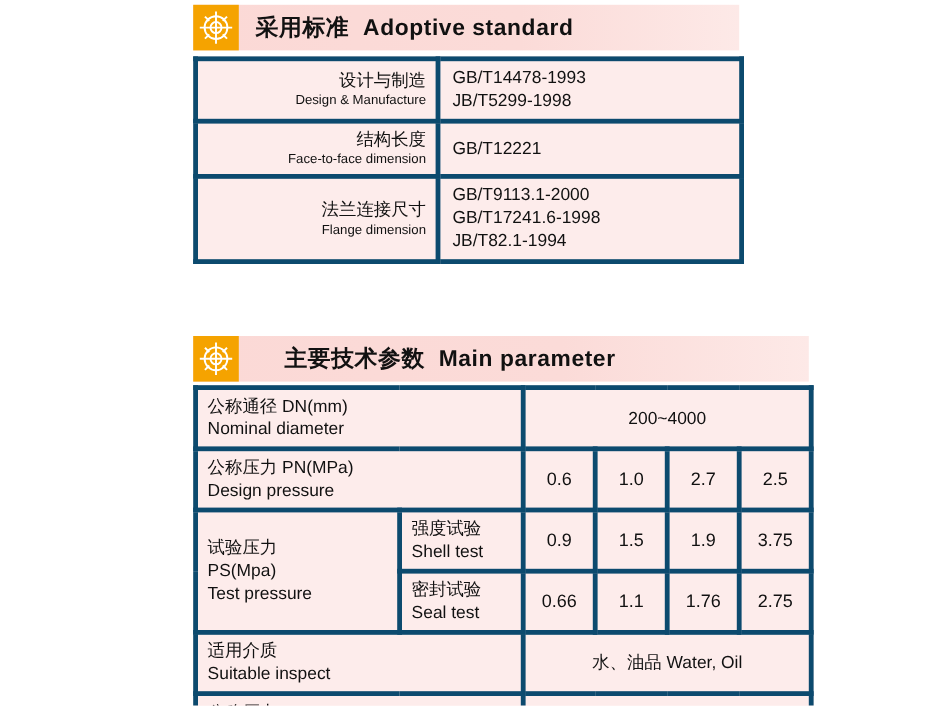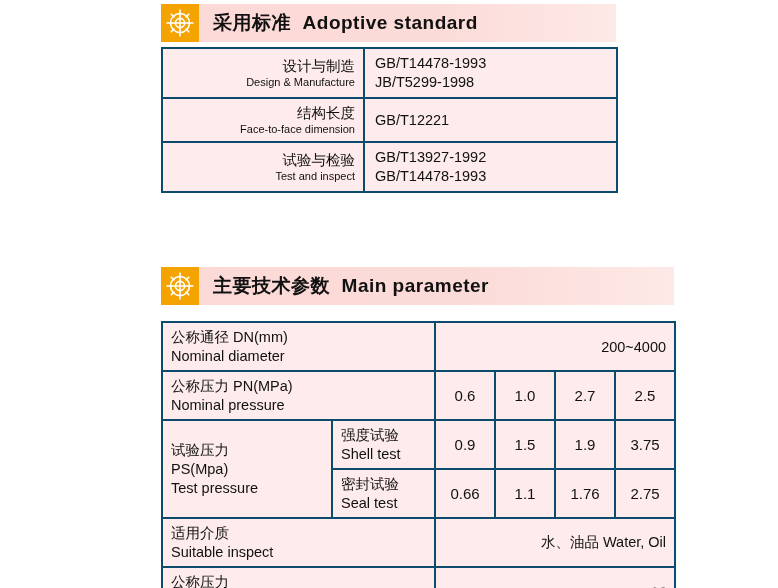--- a/index.html
+++ b/index.html
@@ -51,42 +51,42 @@
   }
 
   
   table {
     position: absolute;
     border-collapse: collapse;
     background: #fde9e7;
     table-layout: fixed;
   }
   table td {
-    border: 2px solid #0c4a6e;
+    border: 4px solid #0c4a6e;
     background: #fdeceb;
     font-size: 14.5px;
     color: #111;
     padding: 5px 8px;
     vertical-align: middle;
   }
   td.label {
     text-align: right;
     line-height: 1.28;
     white-space: nowrap;
   }
   td.label .cn { display: block; font-size: 14.5px; }
   td.label .en { display: block; font-size: 11px; }
   td.value {
     text-align: left;
     line-height: 1.3;
     white-space: pre-line;
     padding-left: 10px;
   }
   td.center {
-    text-align: right;
+    text-align: center;
   }
   td.label-c {
     text-align: left;
     line-height: 1.28;
     white-space: nowrap;
   }
   td.label-c .cn { display: block; }
   td.label-c .en { display: block; }
   .num { text-align: center; font-size: 15px; }
 </style>
@@ -131,30 +131,31 @@
       </tr>
       <tr>
         <td class="label">
           <span class="cn">结构长度</span>
           <span class="en">Face-to-face dimension</span>
         </td>
         <td class="value">GB/T12221</td>
       </tr>
       <tr>
         <td class="label">
-          <span class="cn">试验与检验</span>
-          <span class="en">Test and  inspect</span>
-        </td>
-        <td class="value">GB/T13927-1992
-GB/T14478-1993</td>
+          <span class="cn">法兰连接尺寸</span>
+          <span class="en">Flange dimension</span>
+        </td>
+        <td class="value">GB/T9113.1-2000
+GB/T17241.6-1998
+JB/T82.1-1994</td>
       </tr>
     </tbody>
   </table>
 
-  <div class="section-header" style="left:161px; top:267px; width:513px;">
+  <div class="section-header" style="left:161px; top:280px; width:513px;gap:24px;">
     <div class="hdr-icon">
       <svg width="38" height="38" viewBox="0 0 38 38">
         <g stroke="#ffffff" stroke-width="1.6" fill="none">
           <circle cx="19" cy="19" r="9.5"></circle>
           <circle cx="19" cy="19" r="4.6"></circle>
           <line x1="19" y1="5.5" x2="19" y2="32.5"></line>
           <line x1="5.5" y1="19" x2="32.5" y2="19"></line>
           <line x1="9.8" y1="9.8" x2="13.4" y2="13.4"></line>
           <line x1="28.2" y1="9.8" x2="24.6" y2="13.4"></line>
           <line x1="9.8" y1="28.2" x2="13.4" y2="24.6"></line>
@@ -182,21 +183,21 @@
         <td class="label-c" colspan="2">
           <span class="cn">公称通径 DN(mm)</span>
           <span class="en">Nominal diameter</span>
         </td>
         <td class="center" colspan="4">200~4000</td>
       </tr>
 
       <tr>
         <td class="label-c" colspan="2">
           <span class="cn">公称压力 PN(MPa)</span>
-          <span class="en">Nominal pressure</span>
+          <span class="en">Design pressure</span>
         </td>
         <td class="num">0.6</td>
         <td class="num">1.0</td>
         <td class="num">2.7</td>
         <td class="num">2.5</td>
       </tr>
 
       <tr>
         <td class="label-c" rowspan="2">
           <span class="cn">试验压力</span>

